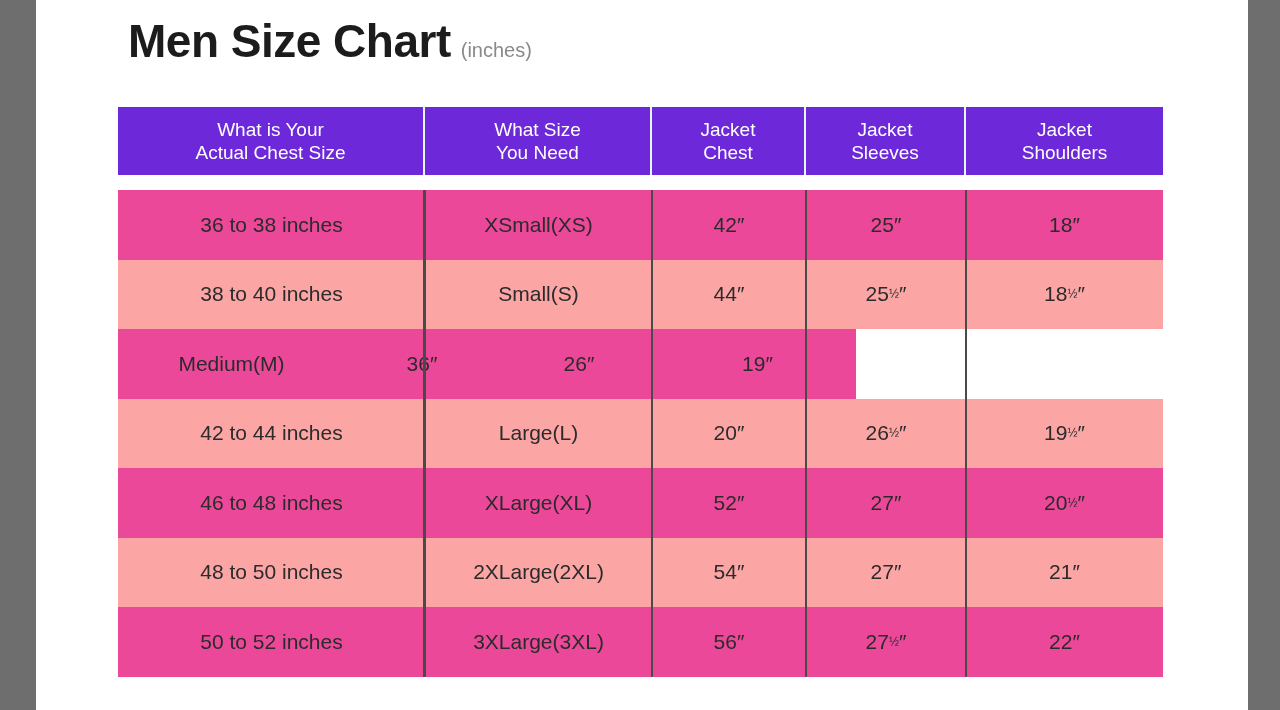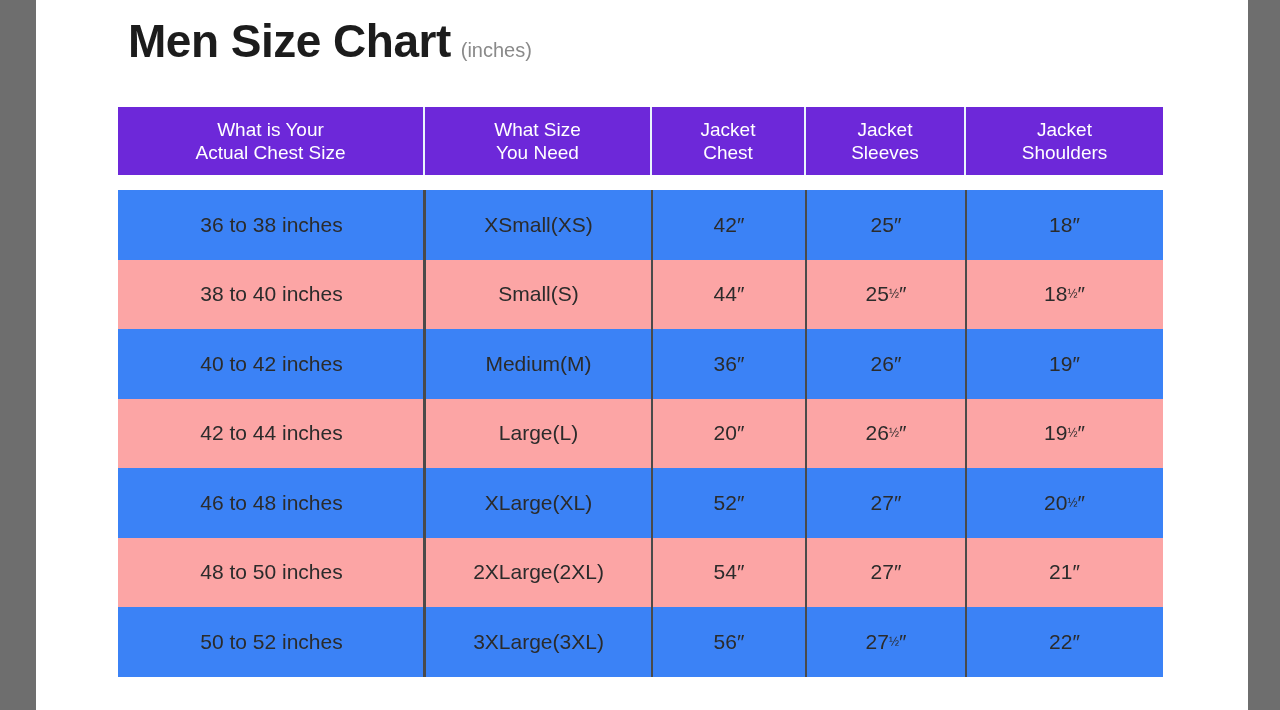--- a/index.html
+++ b/index.html
@@ -100,21 +100,21 @@
   .header-gap { height: 15px; background: #ffffff; }
 
   
   .body-rows { position: relative; }
 
   .data-row { height: 69.5px; }
   .data-row .cell {
     font-size: 21px;
     color: #2b2b2b;
   }
-  .data-row.shade .cell { background: #3b82f6; }
+  .data-row.shade .cell { background: #ec4899; }
   .data-row.plain .cell { background: #fca5a5; }
 
   
   .divider {
     position: absolute;
     top: 0;
     bottom: 0;
     background: #4a4a4a;
   }
   .divider.d0 { left: 305px; width: 3px; }
@@ -179,21 +179,20 @@
             <div class="cell c4">18″</div>
           </div>
           <div class="row data-row plain">
             <div class="cell c0">38 to 40 inches</div>
             <div class="cell c1">Small(S)</div>
             <div class="cell c2">44″</div>
             <div class="cell c3">25<span class="frac">½</span><span class="inchmark">″</span></div>
             <div class="cell c4">18<span class="frac">½</span><span class="inchmark">″</span></div>
           </div>
           <div class="row data-row shade">
-            <div class="cell c0">40 to 42 inches</div>
             <div class="cell c1">Medium(M)</div>
             <div class="cell c2">36″</div>
             <div class="cell c3">26″</div>
             <div class="cell c4">19″</div>
           </div>
           <div class="row data-row plain">
             <div class="cell c0">42 to 44 inches</div>
             <div class="cell c1">Large(L)</div>
             <div class="cell c2">20″</div>
             <div class="cell c3">26<span class="frac">½</span><span class="inchmark">″</span></div>

